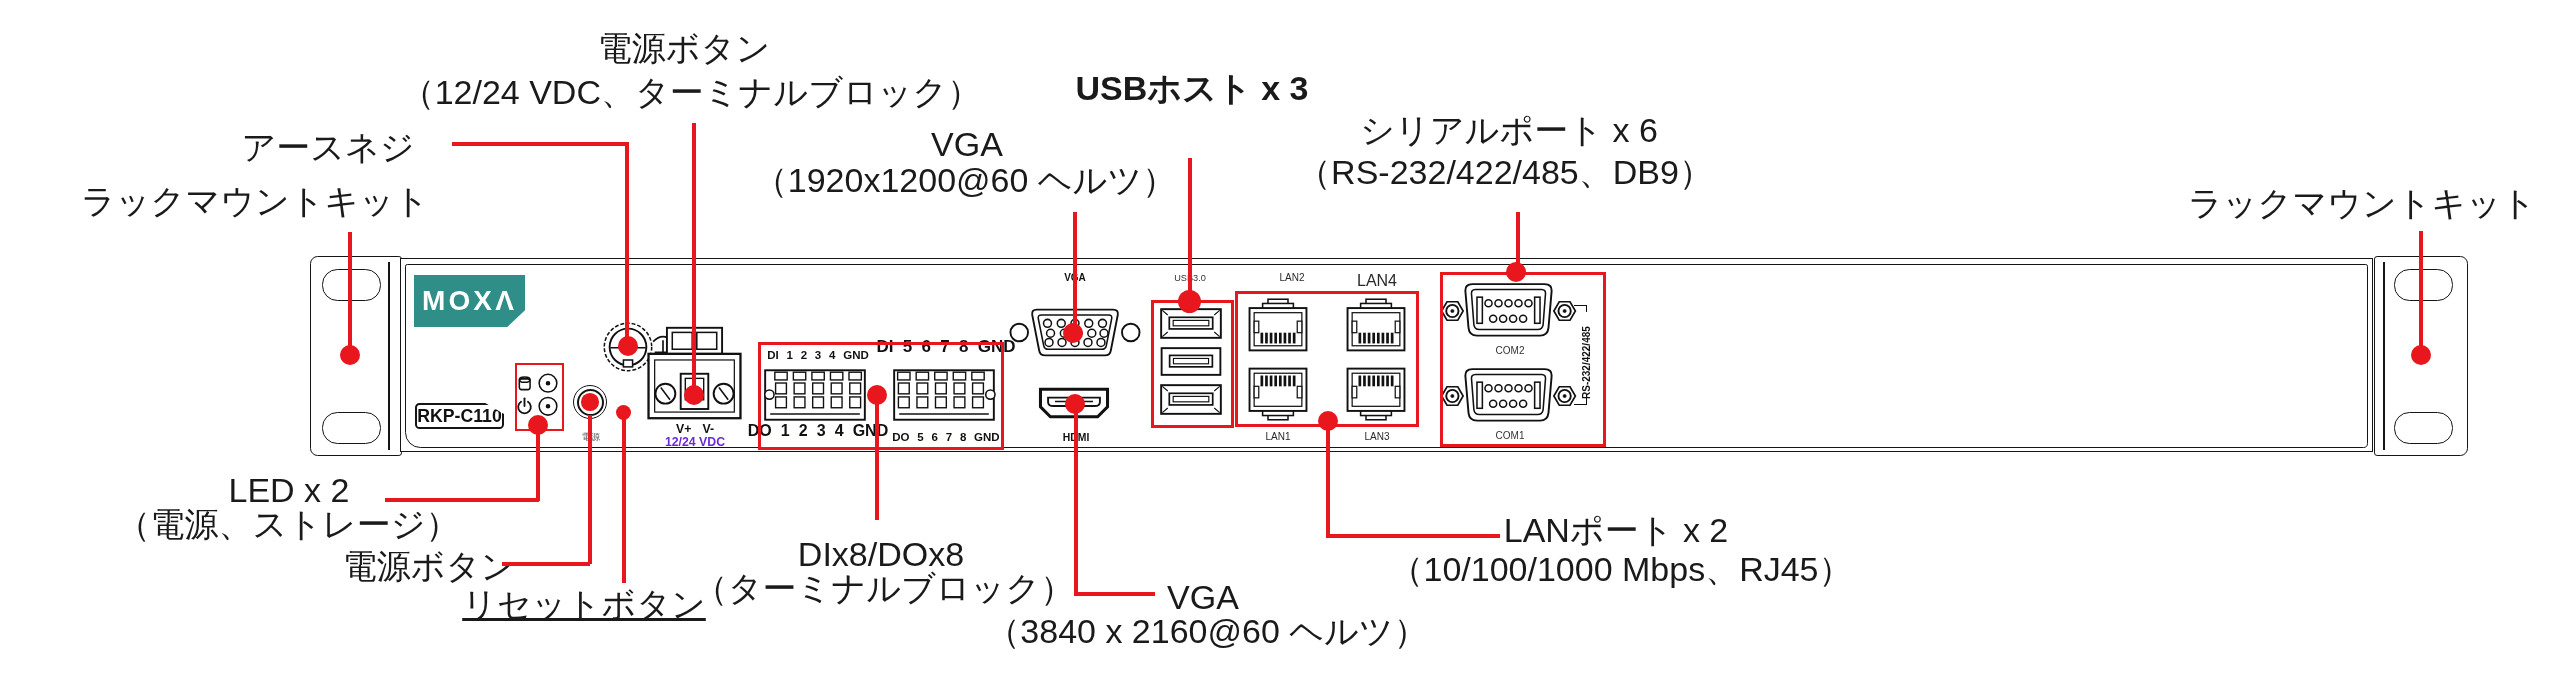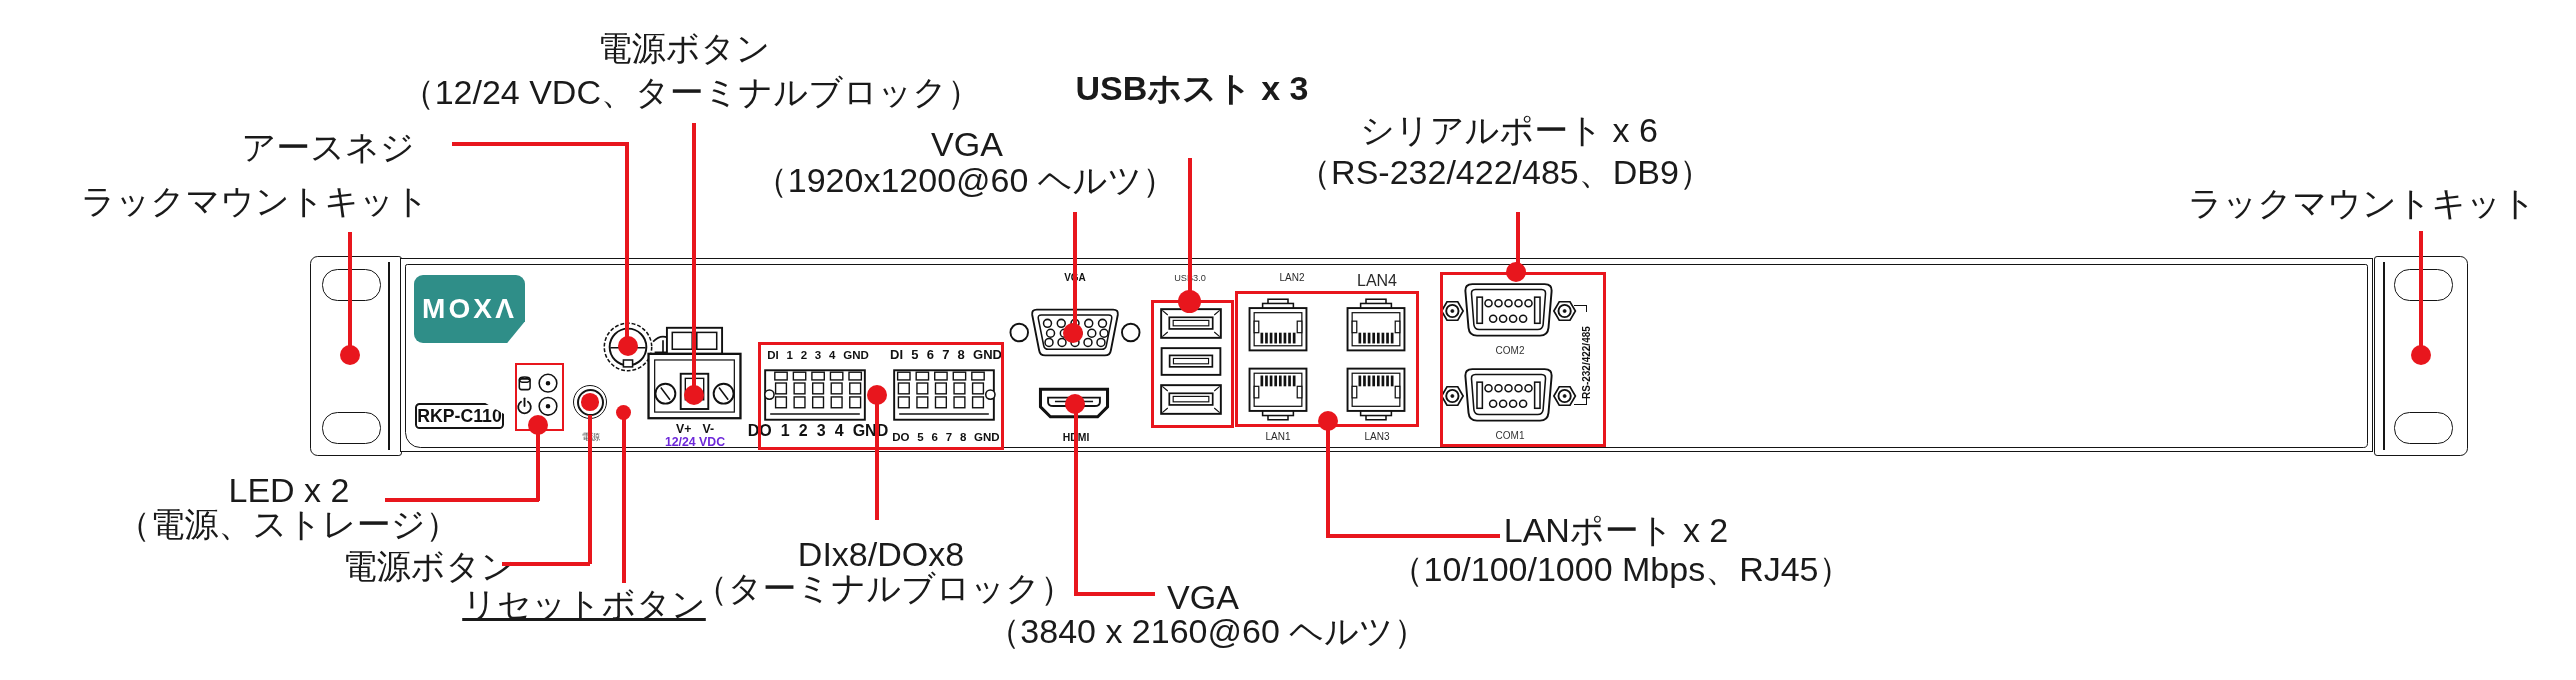--- a/index.html
+++ b/index.html
@@ -42,21 +42,21 @@
   <div class="slot" style="left:322px;top:412px;"></div>
 
   <div class="panel" style="left:2374px;top:256px;width:92px;height:198px;border-radius:3.1px 7.7px 7.7px 3.1px;"></div>
   <div class="thin" style="left:2383px;top:262px;width:1.5px;height:188px;"></div>
   <div class="slot" style="left:2394px;top:269px;"></div>
   <div class="slot" style="left:2394px;top:412px;"></div>
 
   <div class="panel" style="left:400px;top:258px;width:1971px;height:192px;border-width:1.9px;"></div>
   <div style="position:absolute;left:405px;top:264px;width:1961px;height:182px;border:1.5px solid var(--ink);border-radius:2.3px 2.3px 4.6px 15.4px;background:#fff;"></div>
 
-  <div style="position:absolute;left:414px;top:275px;width:111px;height:68px;background:var(--teal);border-radius:9px;clip-path:polygon(0 0,100% 0,100% 68%,84% 100%,0 100%);display:flex;align-items:center;justify-content:center;color:#fff;font-weight:bold;font-size:28px;letter-spacing:3.1px;">
+  <div style="position:absolute;left:414px;top:275px;width:111px;height:52px;background:var(--teal);border-radius:0;clip-path:polygon(0 0,100% 0,100% 68%,84% 100%,0 100%);display:flex;align-items:center;justify-content:center;color:#fff;font-weight:bold;font-size:28px;letter-spacing:3.1px;">
       <span>MOXΛ</span>
     </div>
 
   <div style="position:absolute;left:415px;top:403px;width:85px;height:22px;border:2.3px solid var(--ink);border-radius:4.6px;clip-path:polygon(0 0,79% 0,100% 42%,100% 100%,0 100%);display:flex;align-items:center;justify-content:center;font-weight:bold;font-size:17.7px;color:#111;">
       <span>RKP-C110</span>
     </div>
 
   <svg style="left:517px;top:375px;" width="15.4" height="18.5" viewBox="0 0 20 24">
     <g fill="none" stroke="#111" stroke-width="2">
       <rect x="3" y="5" width="14" height="14" rx="3"></rect>
@@ -118,21 +118,21 @@
       <rect x="44" y="62" width="36" height="46" stroke-width="2.5"></rect>
       <rect x="50" y="68" width="24" height="28" stroke-width="1.8"></rect>
       <circle cx="100" cy="88" r="13" stroke-width="2.5"></circle>
       <line x1="94" y1="80" x2="106" y2="96" stroke-width="2"></line>
     </g>
   </svg>
   <div class="dlbl b" style="left:695px;top:422px;font-size:12.3px;word-spacing:7.7px;color:#111;">V+ V-</div>
   <div class="dlbl b" style="left:695px;top:435px;font-size:12.3px;color:#6d28d9;">12/24 VDC</div>
 
   <div class="dlbl b" style="left:818px;top:349px;font-size:11.5px;word-spacing:4.6px;color:#111;">DI 1 2 3 4 GND</div>
-  <div class="dlbl b" style="left:946px;top:347px;font-size:13px;word-spacing:4.6px;color:#111;">DI 5 6 7 8 GND</div>
+  <div class="dlbl b" style="left:946px;top:337px;font-size:17px;word-spacing:4.6px;color:#111;">DI 5 6 7 8 GND</div>
   <svg style="left:764px;top:369px;" width="102" height="52" viewBox="0 0 132 67">
     <g fill="#fff" stroke="#111">
       <rect x="1.5" y="1.5" width="129" height="64" stroke-width="2.5"></rect>
       <g stroke-width="1.8">
         <rect x="14" y="4" width="16" height="10"></rect>
           <rect x="38" y="4" width="16" height="10"></rect>
           <rect x="62" y="4" width="16" height="10"></rect>
           <rect x="86" y="4" width="16" height="10"></rect>
           <rect x="110" y="4" width="16" height="10"></rect>
         <rect x="15" y="18" width="14" height="14"></rect>

